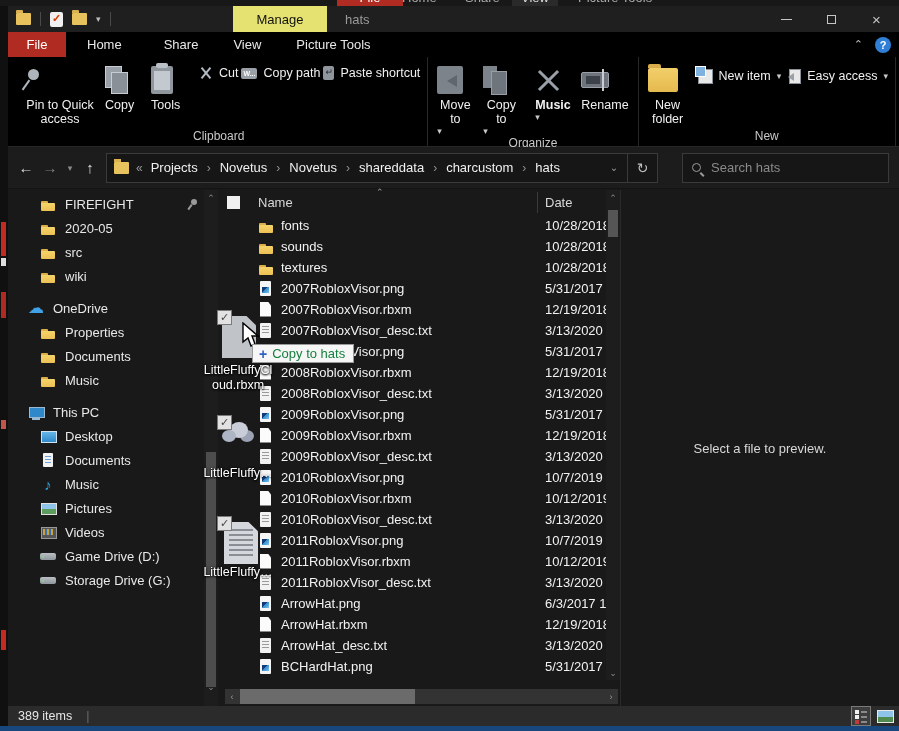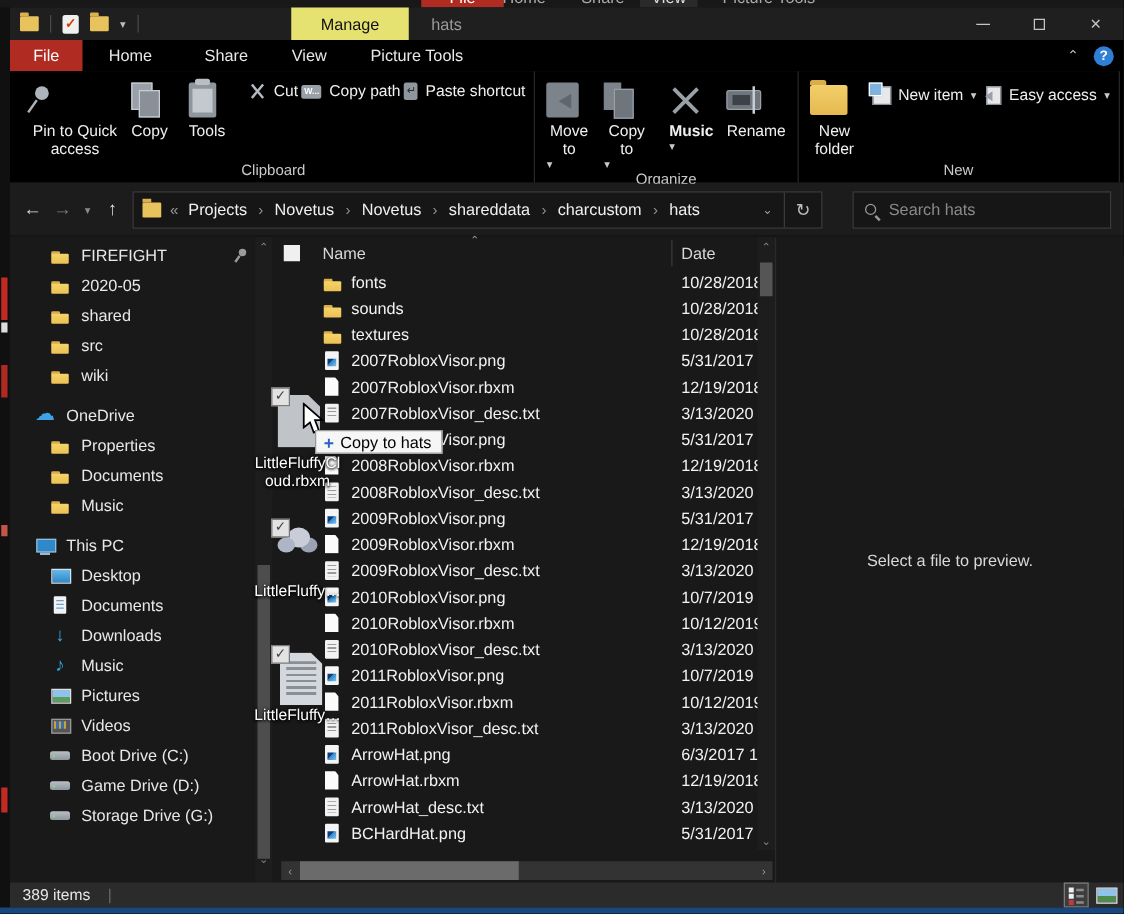--- a/index.html
+++ b/index.html
@@ -223,21 +223,21 @@
   .gtxt{position:absolute;width:34px;height:42px;background:#d4d7db;clip-path:polygon(0 0,72% 0,100% 22%,100% 100%,0 100%);}
   .gtxt::after{content:"";position:absolute;left:5px;top:7px;width:24px;height:28px;
       background:repeating-linear-gradient(#8a8f95 0 2px,transparent 2px 5px);}
   .gcloud{position:absolute;width:36px;height:22px;}
   .gcloud::before{content:"";position:absolute;left:2px;top:8px;width:14px;height:12px;background:#aeb6c6;border-radius:50%;box-shadow:10px -6px 0 2px #c8cdd8, 18px 0 0 0 #9aa2b4;}
   .glabel{position:absolute;color:#fff;text-shadow:0 1px 2px #000,0 0 3px #000;font-size:12.5px;text-align:center;line-height:15px;white-space:pre;}
   .cursor-svg{position:absolute;}
   .dragtip{position:absolute;height:19px;background:#f6f6f6;border:1px solid #9a9a9a;display:flex;align-items:center;
            padding:0 8px 0 6px;gap:5px;white-space:nowrap;}
   .dragtip .plus{color:#2e5fc1;font-weight:bold;font-size:14px;}
-  .dragtip .txt{color:#000000;font-size:13px;}
+  .dragtip .txt{color:#15803d;font-size:13px;}
 </style>
 </head>
 <body>
 
 <div class="screen">
 
   <div class="backdrop">
 
   <span>File</span>
       <span>Home</span>
@@ -498,25 +498,20 @@
               <span>FIREFIGHT</span>
               <span class="s-pin"></span>
             </div>
 
             <div class="srow">
               <span class="sic ic-folder"></span>
               <span>2020-05</span>
 
             </div>
 
-            <div class="srow">
-              <span class="sic ic-folder"></span>
-              <span>shared</span>
-
-            </div>
 
             <div class="srow">
               <span class="sic ic-folder"></span>
               <span>src</span>
 
             </div>
 
             <div class="srow">
               <span class="sic ic-folder"></span>
               <span>wiki</span>
@@ -557,44 +552,36 @@
             <div class="srow">
               <span class="sic ic-desktop"></span>
               <span>Desktop</span>
             </div>
 
             <div class="srow">
               <span class="sic ic-doc"></span>
               <span>Documents</span>
             </div>
 
-            <div class="srow">
-              <span class="sic ic-download"></span>
-              <span>Downloads</span>
-            </div>
 
             <div class="srow">
               <span class="sic ic-music"></span>
               <span>Music</span>
             </div>
 
             <div class="srow">
               <span class="sic ic-pictures"></span>
               <span>Pictures</span>
             </div>
 
             <div class="srow">
               <span class="sic ic-videos"></span>
               <span>Videos</span>
             </div>
 
-            <div class="srow">
-              <span class="sic ic-drive"></span>
-              <span>Boot Drive (C:)</span>
-            </div>
 
             <div class="srow">
               <span class="sic ic-drive"></span>
               <span>Game Drive (D:)</span>
             </div>
 
             <div class="srow">
               <span class="sic ic-drive"></span>
               <span>Storage Drive (G:)</span>
             </div>

